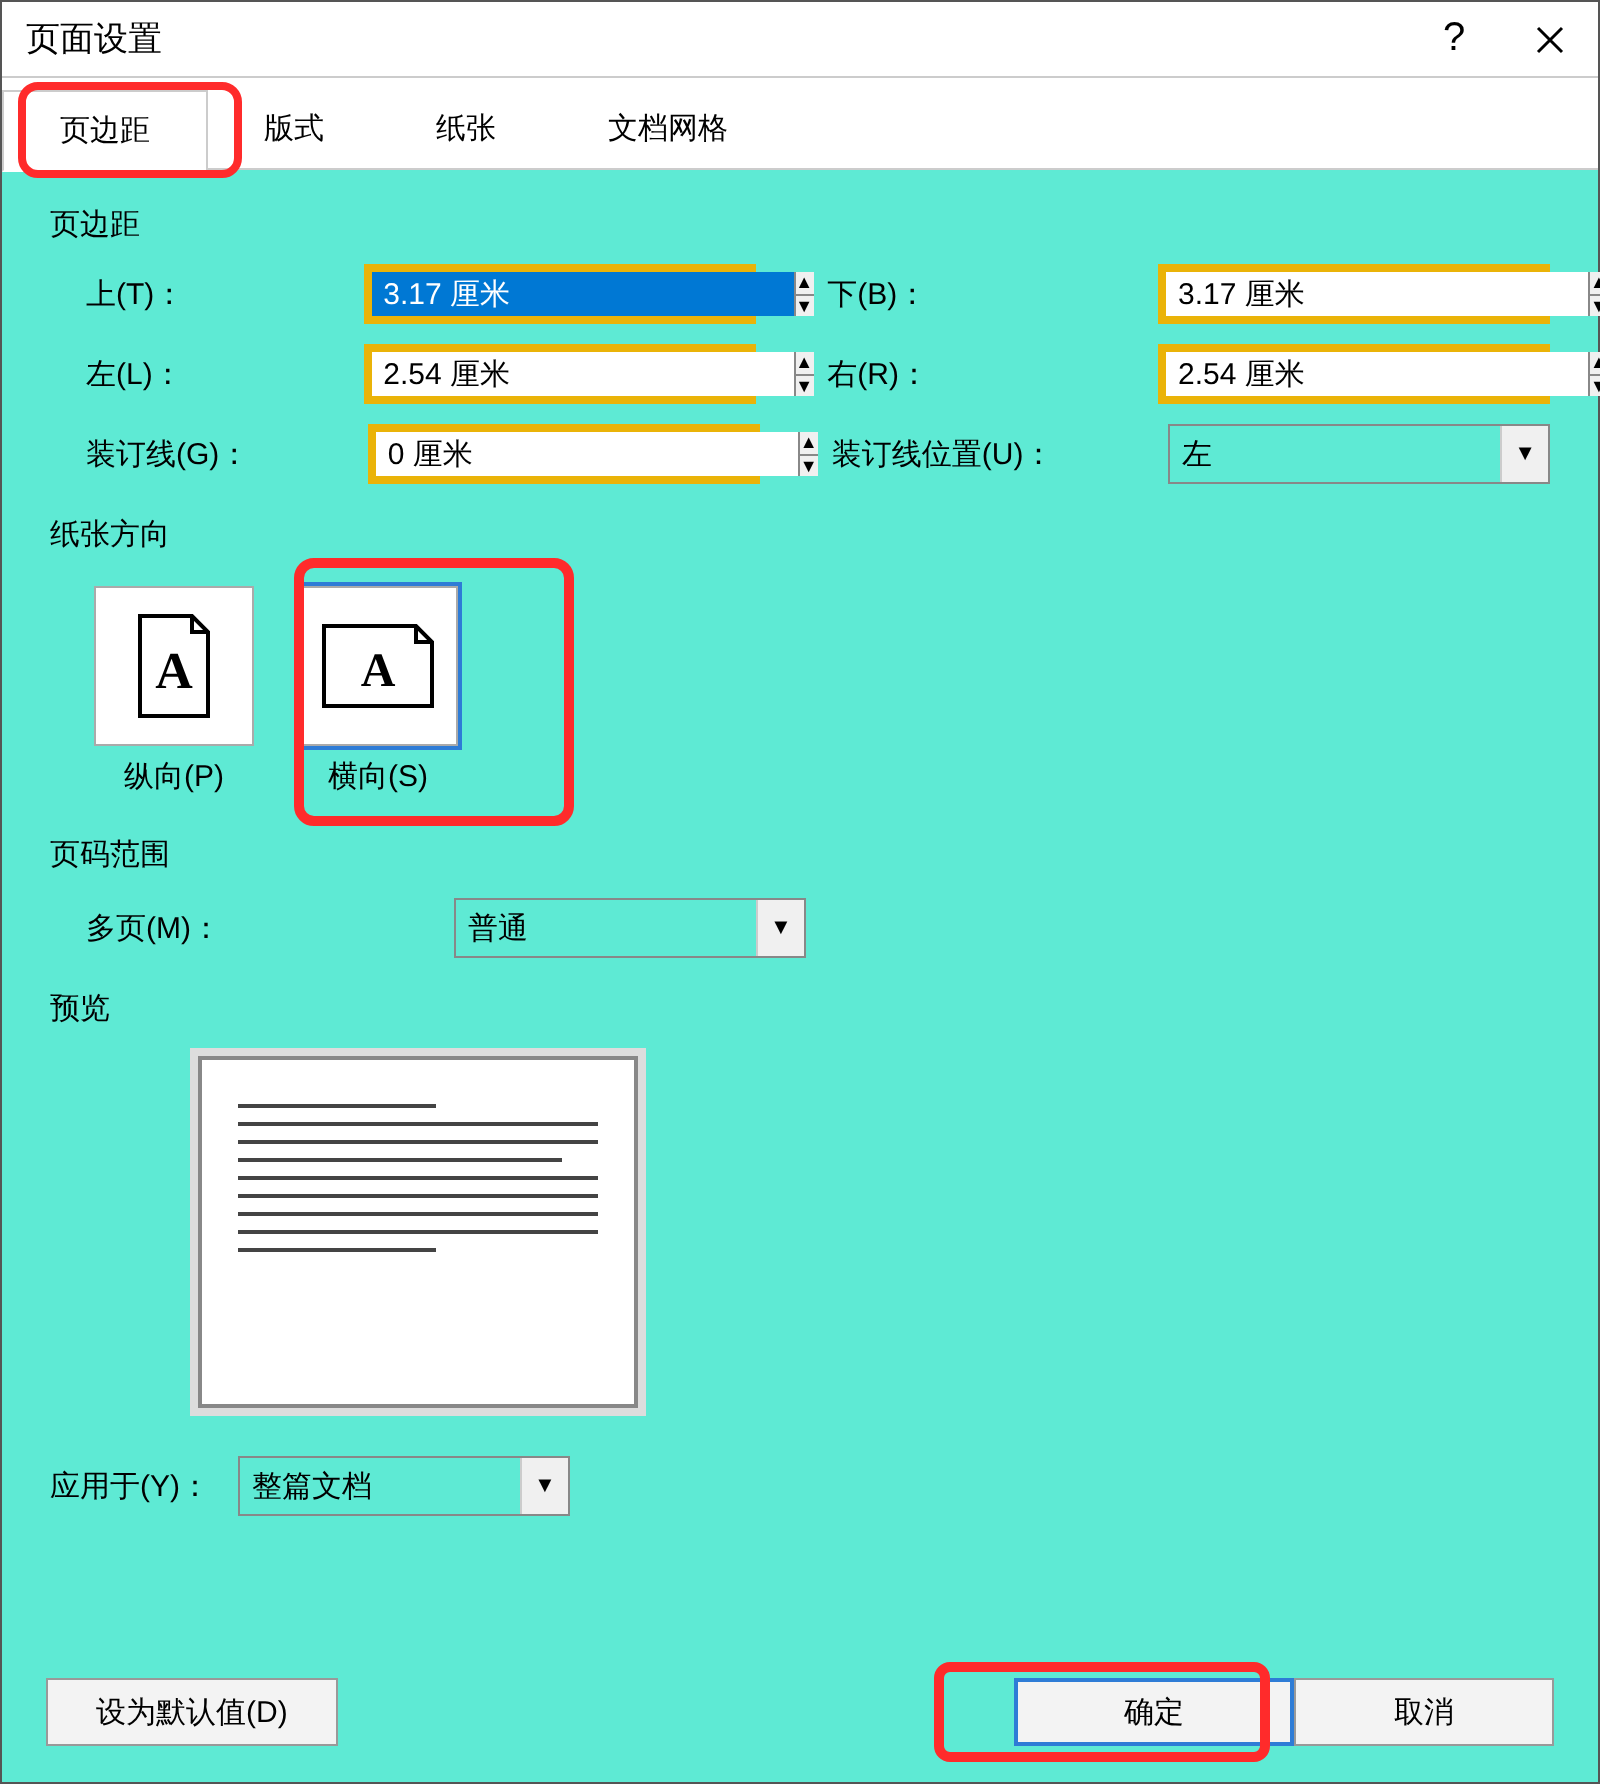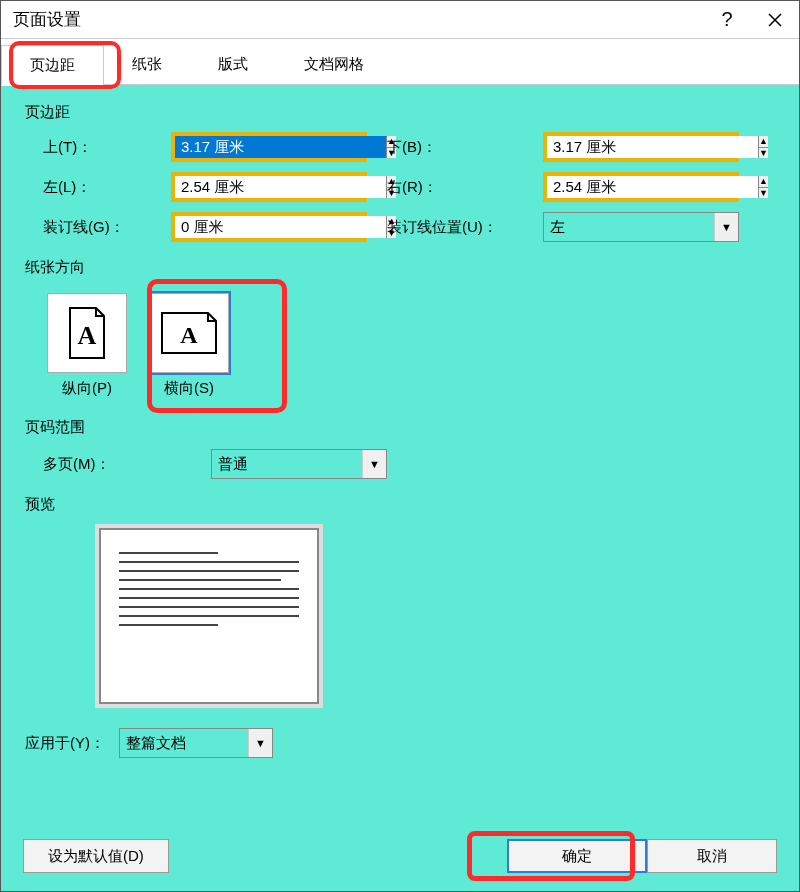--- a/index.html
+++ b/index.html
@@ -93,21 +93,21 @@
       height: 1px;
       background: #ddd;
     }
     .margins-grid {
       padding: 6px 0 0 18px;
     }
     .row {
       display: flex;
       align-items: center;
       margin-bottom: 10px;
-      gap: 8px;
+      gap: 24px;
     }
     .row .lbl {
       width: 120px;
     }
     .row .lbl2 {
       width: 160px;
       padding-left: 12px;
     }
     .spinner {
       display: flex;
@@ -214,21 +214,21 @@
     .preview-box .ln { height: 2px; background: #444; }
     .preview-box .ln.s { width: 55%; }
     .preview-box .ln.m { width: 90%; }
     .apply-row {
       display: flex;
       align-items: center;
       gap: 14px;
       margin-top: 24px;
       padding-left: 0;
     }
-    .apply-row .select { width: 154px; }
+    .apply-row .select { width: 166px; }
     .footer {
       display: flex;
       align-items: center;
       padding: 10px 22px 18px 22px;
       gap: 0;
       position: relative;
     }
     .btn {
       height: 34px;
       padding: 0 24px;
@@ -264,22 +264,22 @@
     <div class="help-btn">?</div>
     <div class="close-btn">
       <svg width="14" height="14" viewBox="0 0 14 14">
           <path d="M1 1 L13 13 M13 1 L1 13" stroke="#000" stroke-width="1.5"></path>
         </svg>
     </div>
   </div>
 
   <div class="tabs">
     <div class="tab active">页边距</div>
+    <div class="tab">版式</div>
     <div class="tab">纸张</div>
-    <div class="tab">版式</div>
     <div class="tab">文档网格</div>
     <div class="tab-highlight" style="left:8px;top:2px;width:112px;height:48px;"></div>
   </div>
 
   <div class="content">
 
     <div class="group">
       <div class="group-title">页边距</div>
       <div class="margins-grid">
         <div class="row">

